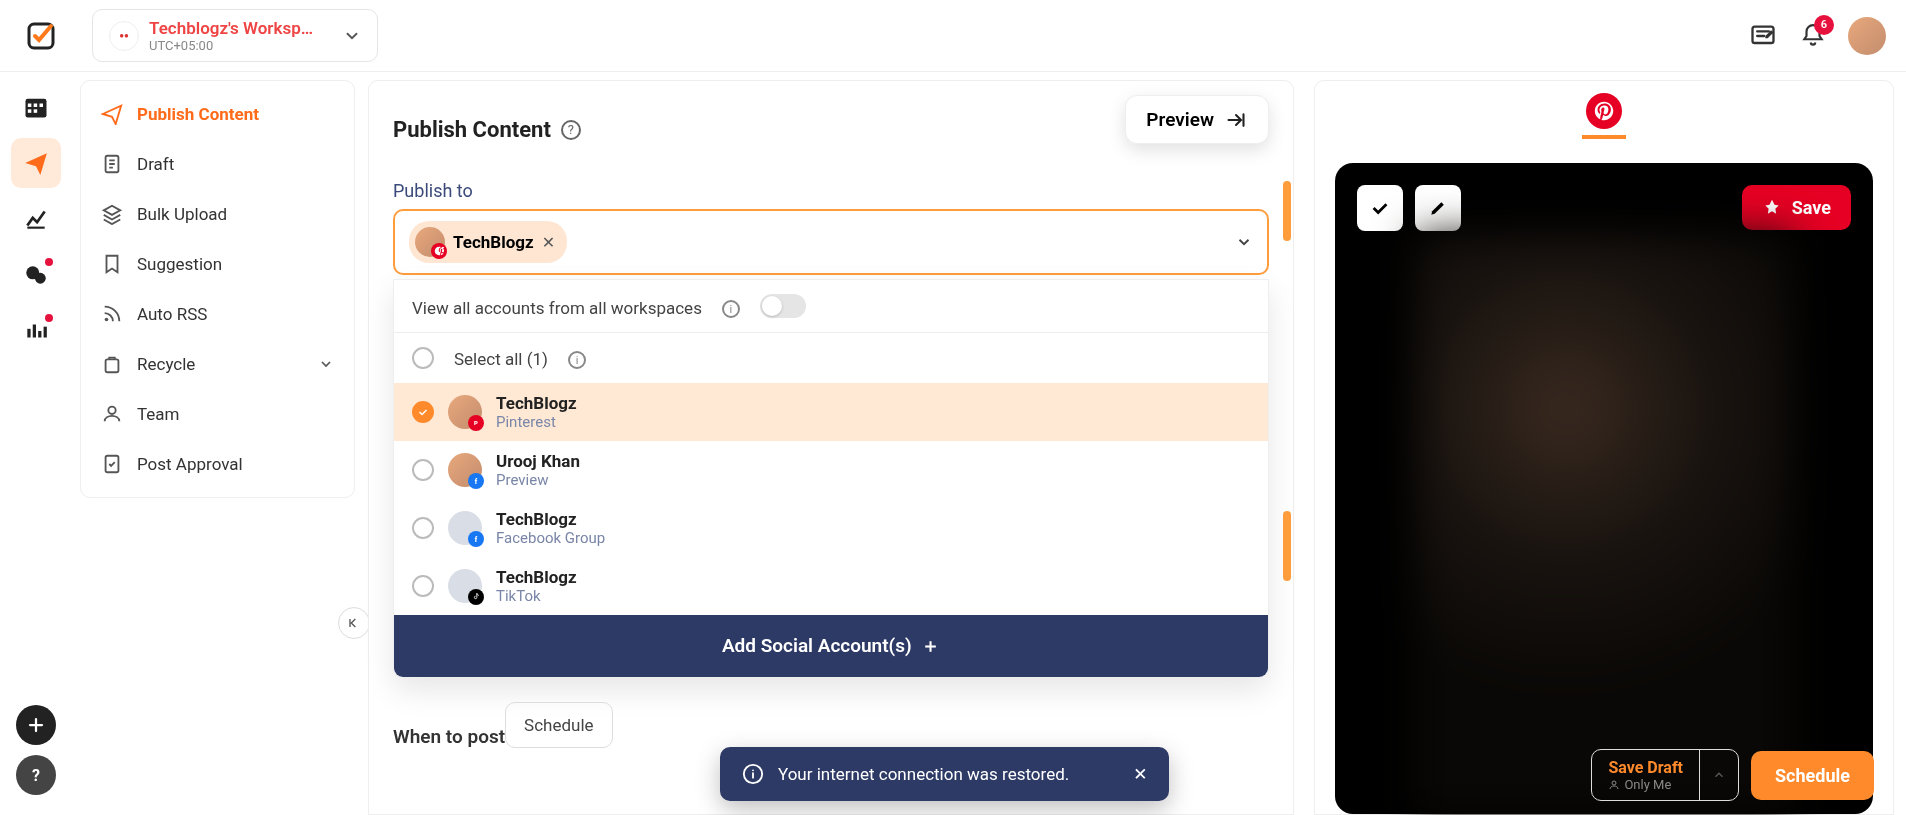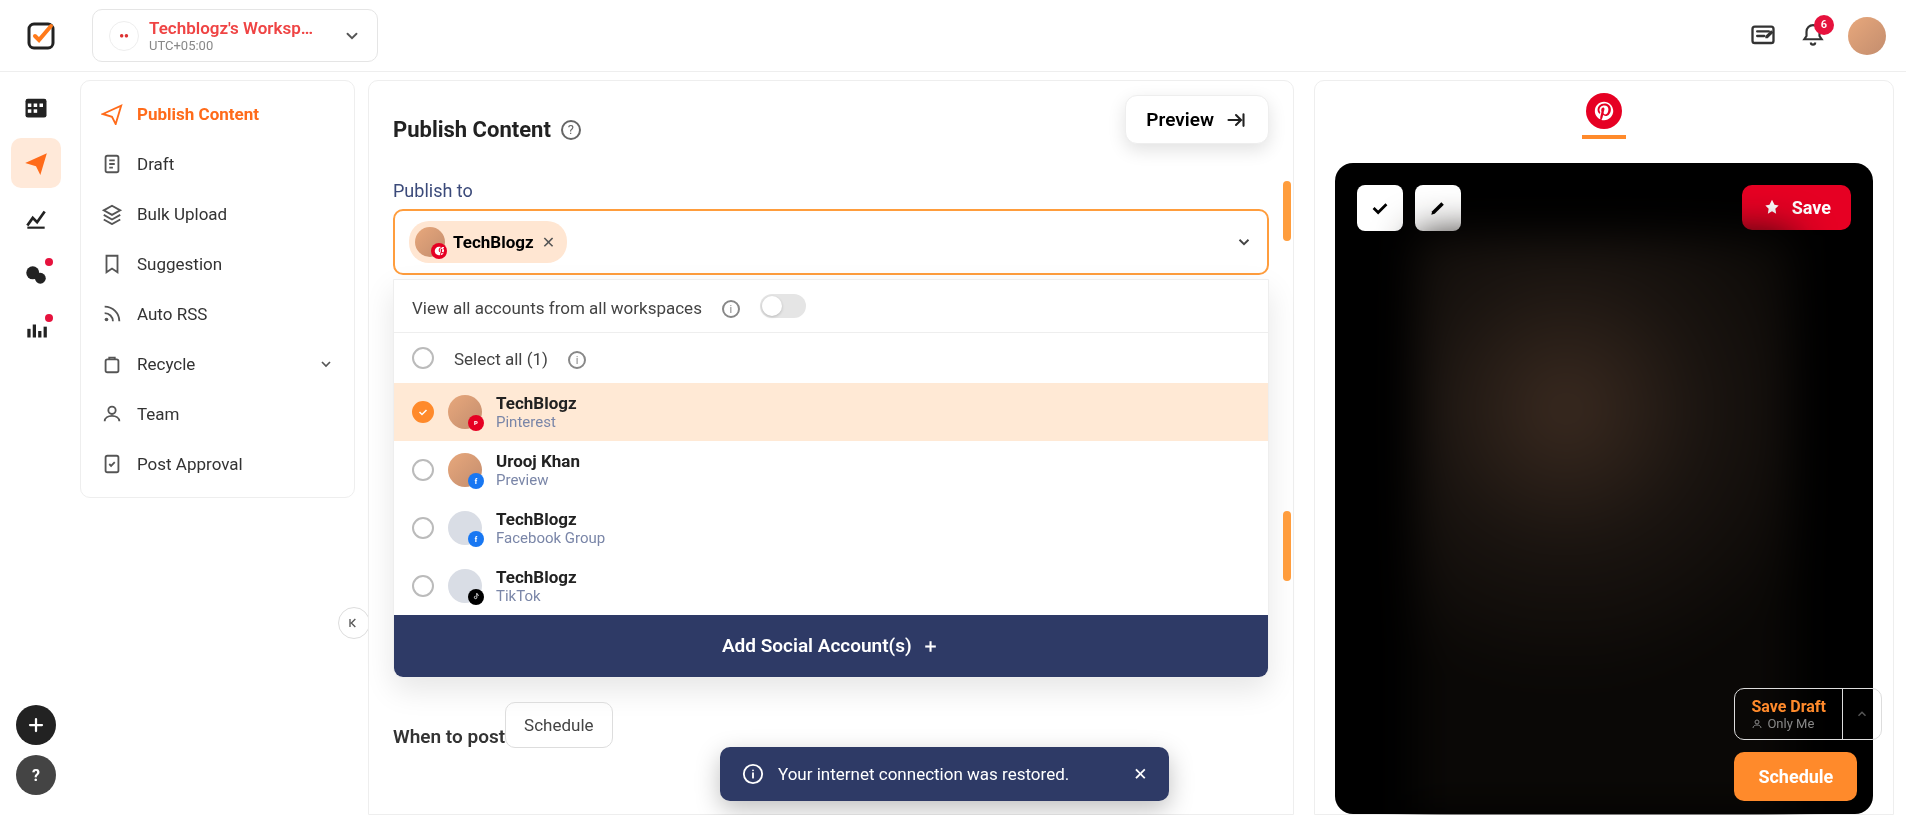--- a/index.html
+++ b/index.html
@@ -83,21 +83,21 @@
 .preview-tabs { display: flex; justify-content: center; padding: 14px 0 0 0; }
 .preview-tab { width: 44px; height: 44px; display: flex; align-items: center; justify-content: center; border-bottom: 4px solid #ff8a2b; padding-bottom: 8px; }
 .pin-circle { width: 36px; height: 36px; border-radius: 50%; background: #e60023; display: flex; align-items: center; justify-content: center; color: #fff; font-weight: 900; font-size: 20px; }
 .preview-body { margin: 24px 20px 0 20px; background: #000; border-radius: 18px; padding: 22px; position: relative; flex: 1; min-height: 460px; }
 .prev-actions { position: absolute; top: 22px; left: 22px; display: flex; gap: 12px; }
 .sq-btn { width: 46px; height: 46px; background: #fff; border-radius: 8px; display: flex; align-items: center; justify-content: center; cursor: pointer; }
 .save-btn { position: absolute; top: 22px; right: 22px; background: #e60023; color: #fff; border-radius: 10px; padding: 12px 20px; display: flex; align-items: center; gap: 10px; font-weight: 700; font-size: 18px; cursor: pointer; }
 .preview-img { position: absolute; top: 72px; left: 80px; right: 80px; bottom: 0; background: radial-gradient(circle at 40% 30%, #3a2a20 0%, #1a1410 30%, #0a0806 60%), linear-gradient(to top, #f2d9c8 0%, transparent 20%); filter: blur(20px); border-radius: 4px; }
 
 
-.footer { position: absolute; bottom: 14px; right: 24px; display: flex; gap: 12px; align-items: flex-start; flex-direction: column; }
+.footer { position: absolute; bottom: 14px; right: 32px; display: flex; gap: 12px; align-items: center; }
 .draft-box { border: 1px solid #ddd; border-radius: 10px; display: flex; align-items: stretch; overflow: hidden; }
 .draft-col { padding: 8px 16px; display: flex; flex-direction: column; justify-content: center; }
 .draft-title { color: #ff8a2b; font-weight: 700; font-size: 16px; }
 .draft-sub { color: #888; font-size: 13px; display: flex; align-items: center; gap: 4px; }
 .draft-chev { border-left: 1px solid #ddd; padding: 0 12px; display: flex; align-items: center; cursor: pointer; }
 .schedule-btn { background: #ff8a2b; color: #fff; border-radius: 10px; padding: 14px 24px; font-weight: 700; font-size: 18px; cursor: pointer; }
 
 
 .toast { position: absolute; bottom: 14px; left: 720px; background: #2e3a66; color: #fff; border-radius: 10px; padding: 16px 22px; display: flex; align-items: center; gap: 14px; font-size: 17px; box-shadow: 0 8px 24px rgba(0,0,0,0.25); }
 .toast-x { margin-left: 50px; cursor: pointer; }

